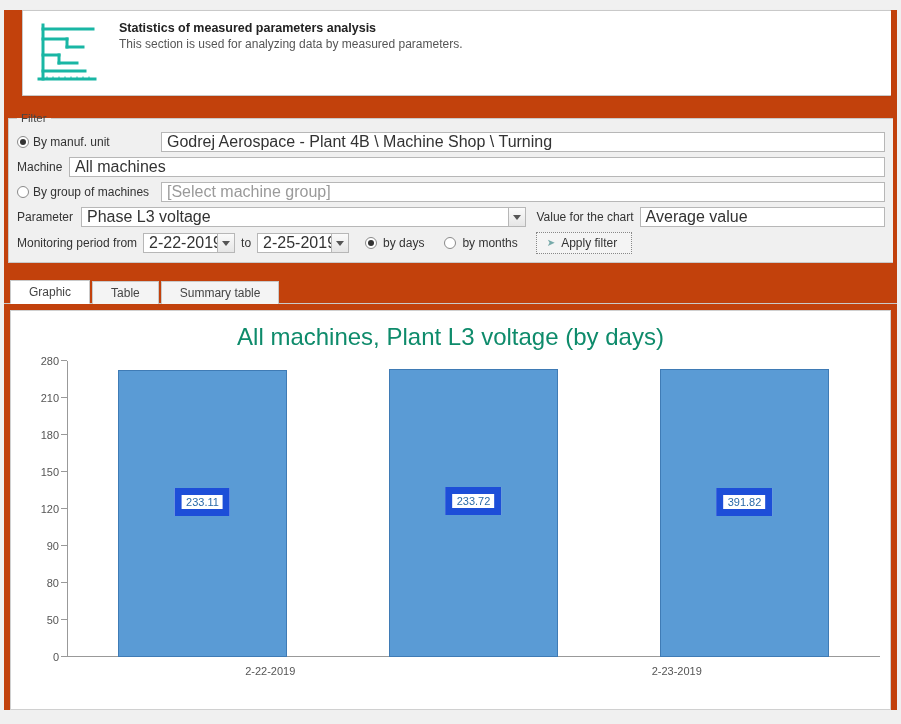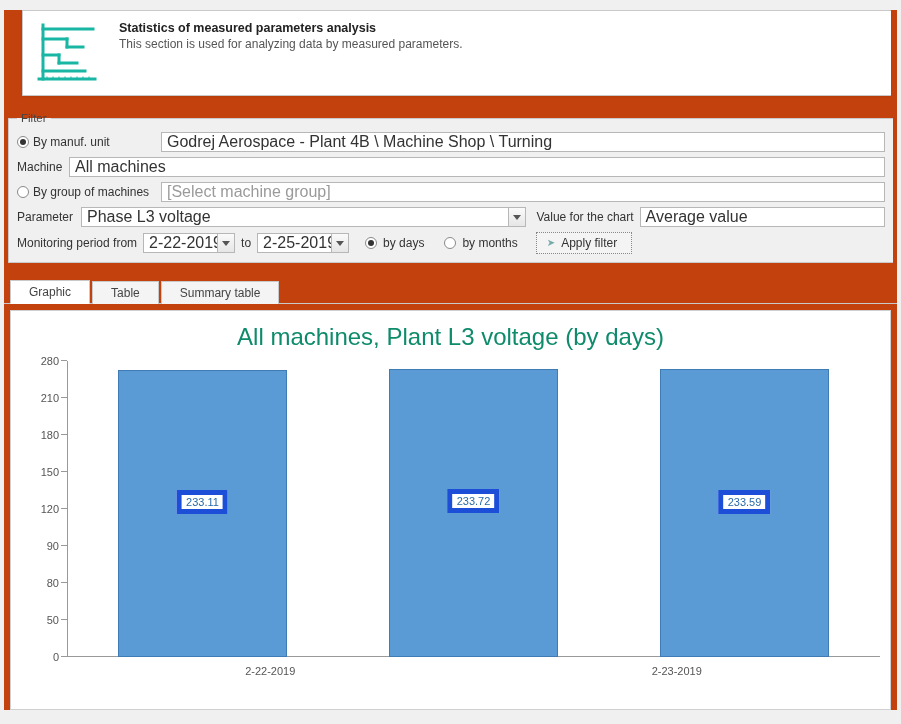--- a/index.html
+++ b/index.html
@@ -150,21 +150,21 @@
   .bars { position:absolute; left:0; right:0; top:0; bottom:14px; display:flex; }
   .bar-slot { flex:1; display:flex; align-items:flex-end; justify-content:center; }
   .bar {
     width: 62%;
     background:#5a9bd5;
     border:1px solid #3f7bb5;
     position:relative;
   }
   .bar-label {
     position:absolute; top:46%; left:50%; transform:translate(-50%,-50%);
-    background:#fff; border:5px solid #1d4ed8; color:#2a6aa8;
+    background:#fff; border:7px solid #1d4ed8; color:#2a6aa8;
     font-size:11px; padding:0 4px; line-height:14px;
   }
   .x-axis { position:absolute; left:0; right:0; bottom:-6px; display:flex; }
   .x-tick { flex:1; text-align:center; font-size:11px; color:#555; }
 </style>
 </head>
 <body>
 
 <div class="panel">
 
@@ -300,21 +300,21 @@
                 <div class="bar-label">233.11</div>
               </div>
             </div>
             <div class="bar-slot">
               <div class="bar" style="height: 97.3833%; background: rgb(90, 155, 213); border-color: rgb(63, 123, 181);">
                 <div class="bar-label">233.72</div>
               </div>
             </div>
             <div class="bar-slot">
               <div class="bar" style="height: 97.3292%; background: rgb(90, 155, 213); border-color: rgb(63, 123, 181);">
-                <div class="bar-label">233.59</div>
+                <div class="bar-label">391.82</div>
               </div>
             </div>
           </div>
         <div class="x-axis" id="x-axis">
             <div class="x-tick">2-22-2019</div>
             <div class="x-tick">2-23-2019</div>
           </div>
       </div>
     </div>
   </div>

